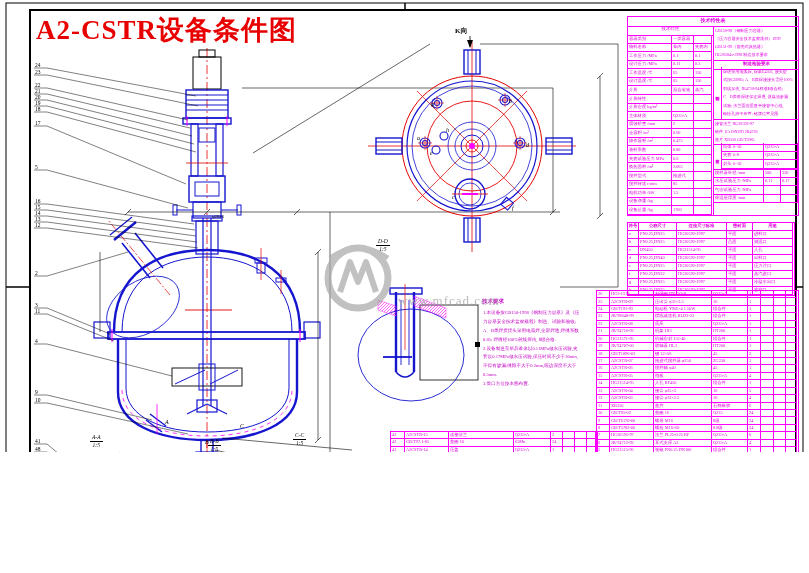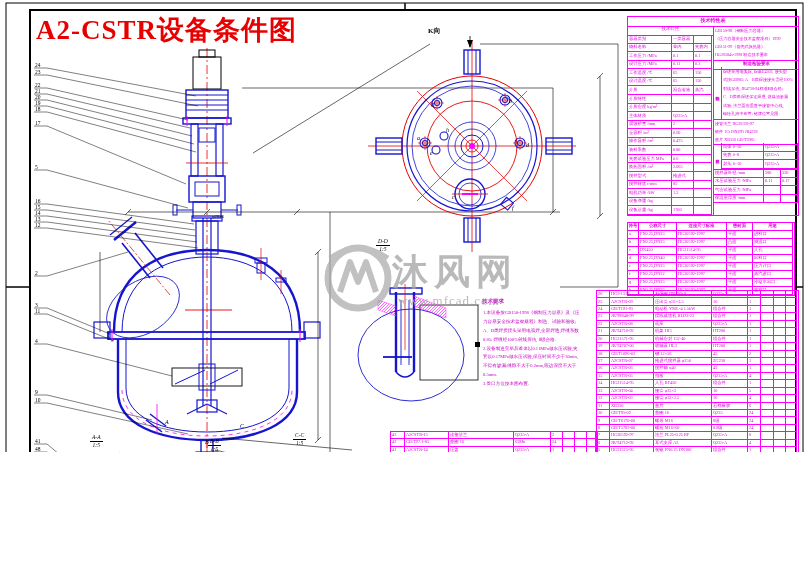--- a/index.html
+++ b/index.html
@@ -379,21 +379,21 @@
       </g>
   <g id="detletters">
         <text x="126" y="460" class="pl">d</text>
         <text x="216" y="463" class="pl">f</text>
         <text x="302" y="461" class="pl">a</text>
       </g>
 </svg>
 
 <div class="abs dtitle">A2-CSTR设备条件图</div>
 
-<div class="abs k" style="left:428px;top:26px">K向</div>
+<div class="abs k" style="left:455px;top:26px">K向</div>
 <div class="abs tiny" style="left:212px;top:214px">φ28×6</div>
 
 <div class="frac" style="left:376px;top:238px">
   <div class="top">D-D</div>
   <div>1:5</div>
 </div>
 <div class="frac" style="left:90px;top:434px">
   <div class="top">A-A</div>
   <div>1:5</div>
 </div>
@@ -983,16 +983,15 @@
 <div class="bar" style="left:738px;top:494px;width:42px;height:5px"></div>
 <div class="bar" style="left:614px;top:503px;width:22px;height:4px"></div>
 <div class="bar" style="left:660px;top:503px;width:14px;height:4px"></div>
 <div class="bar" style="left:700px;top:503px;width:16px;height:4px"></div>
 <div class="bar" style="left:742px;top:512px;width:48px;height:6px"></div>
 <div class="bar" style="left:756px;top:536px;width:22px;height:5px"></div>
 <div class="bar" style="left:756px;top:550px;width:22px;height:5px"></div>
 <div class="bar" style="left:606px;top:552px;width:14px;height:5px"></div>
 <div class="bar" style="left:630px;top:552px;width:20px;height:5px"></div>
 
-<div class="abs wm wmname">沐风网</div>
 <div class="abs wm wmurl">www.mfcad.com</div>
 
 </div>
 
 </body></html>

